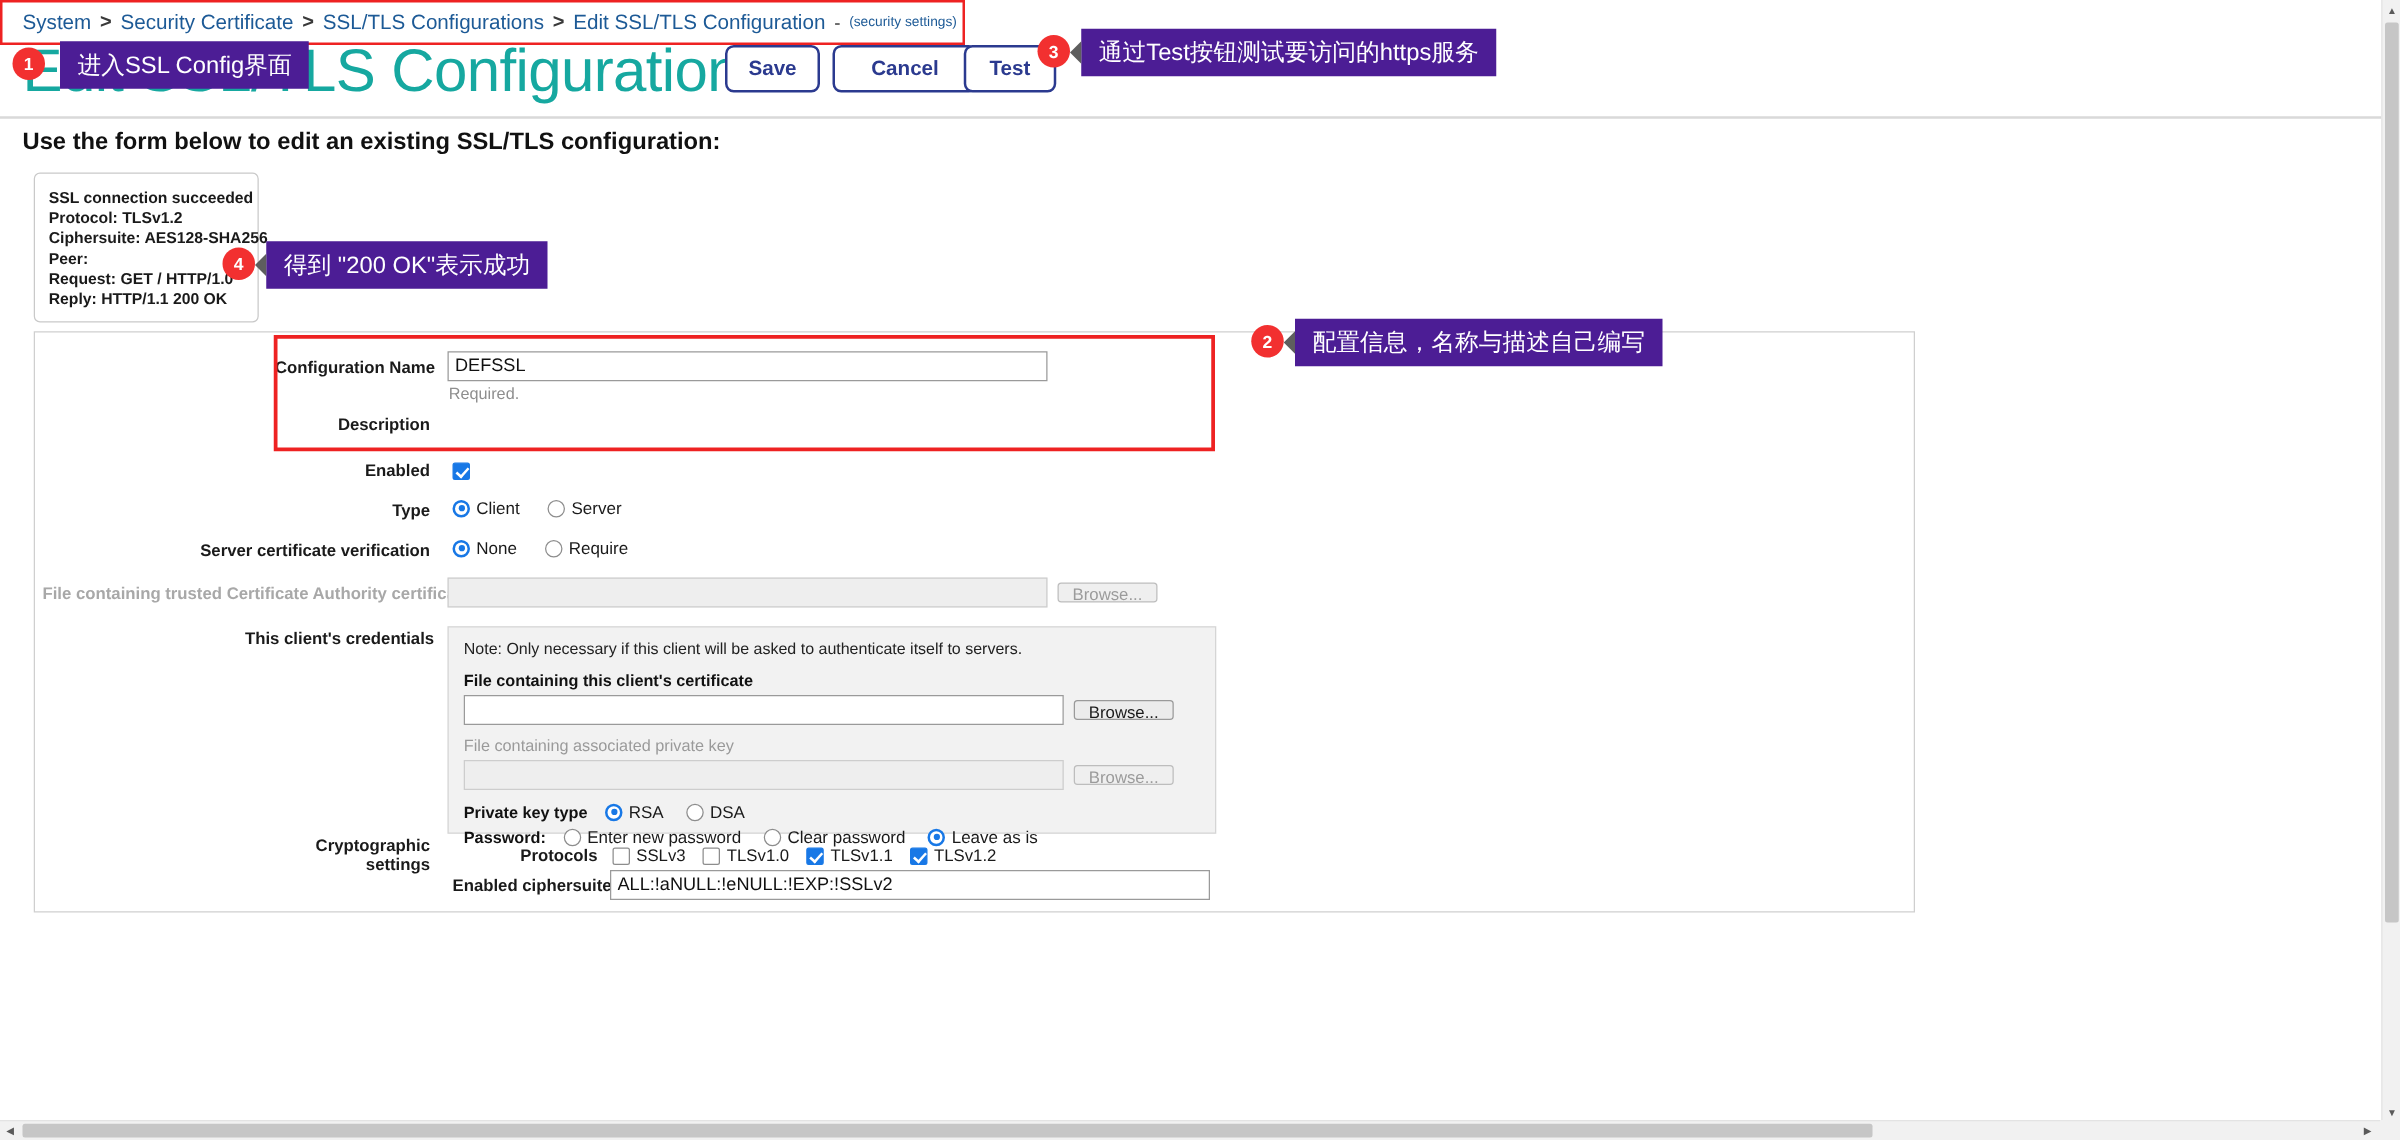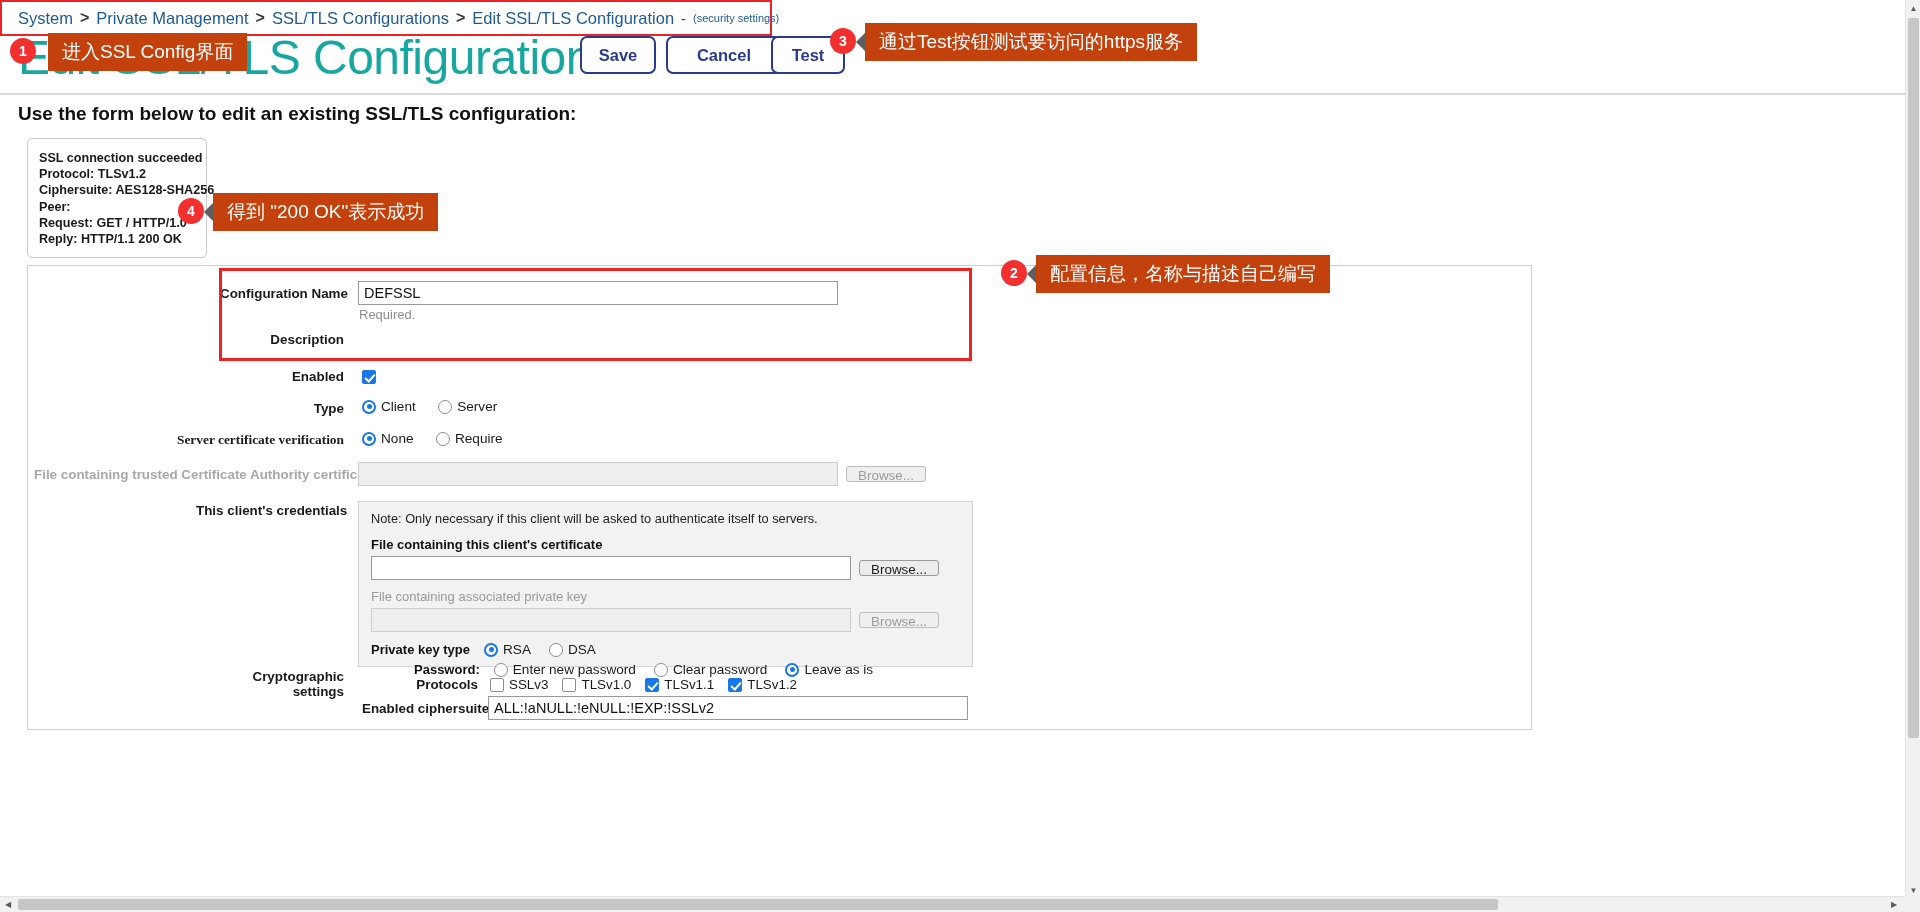--- a/index.html
+++ b/index.html
@@ -292,21 +292,21 @@
     font-size: 14px;
     font-weight: bold;
     display: flex;
     align-items: center;
     justify-content: center;
     z-index: 60;
     font-family: "Liberation Sans", sans-serif;
   }
   .callout {
     position: absolute;
-    background: #c2410c;
+    background: #4c1d95;
     color: #ffffff;
     font-size: 19px;
     display: flex;
     align-items: center;
     padding: 0 14px;
     height: 38px;
     white-space: nowrap;
     z-index: 55;
     font-family: "Liberation Sans", sans-serif;
   }
@@ -375,21 +375,21 @@
   }
 </style>
 </head>
 <body>
 
 <div id="app">
 
   <div class="breadcrumb-wrap">
     <a class="crumb link">System</a>
     <span class="crumb-sep">&gt;</span>
-    <a class="crumb link">Private Management</a>
+    <a class="crumb link">Security Certificate</a>
     <span class="crumb-sep">&gt;</span>
     <a class="crumb link">SSL/TLS Configurations</a>
     <span class="crumb-sep">&gt;</span>
     <a class="crumb link">Edit SSL/TLS Configuration</a>
     <span class="crumb-dash">-</span>
     <span class="crumb-tail">(security settings)</span>
   </div>
 
   <div class="header">
     <div class="page-title">Edit SSL/TLS Configuration</div>
@@ -437,21 +437,21 @@
         <span>Client</span>
       </span>
       <span class="radio-opt">
         <span class="rb off"></span>
         <span>Server</span>
       </span>
     </span>
   </div>
 
   <div class="form-row" style="left:120px; top:431px; width:860px;">
-    <div class="fld-label" style="width:224px;font-family:Liberation Serif, serif;">Server certificate verification</div>
+    <div class="fld-label" style="width:224px;">Server certificate verification</div>
     <span style="margin-left:18px;">
       <span class="radio-opt">
         <span class="rb on"></span>
         <span>None</span>
       </span>
       <span class="radio-opt">
         <span class="rb off"></span>
         <span>Require</span>
       </span>
     </span>
@@ -482,21 +482,21 @@
       <span class="radio-opt">
         <span class="rb on"></span>
         <span>RSA</span>
       </span>
       <span class="radio-opt">
         <span class="rb off"></span>
         <span>DSA</span>
       </span>
     </div>
     <div style="display:flex; align-items:center; margin-top:5px;">
-      <span class="cred-sub" style="margin-right:14px; margin-left:43px;">Password:</span>
+      <span class="cred-sub" style="margin-right:14px; ">Password:</span>
       <span class="radio-opt">
         <span class="rb off"></span>
         <span>Enter new password</span>
       </span>
       <span class="radio-opt">
         <span class="rb off"></span>
         <span>Clear password</span>
       </span>
       <span class="radio-opt">
         <span class="rb on"></span>

